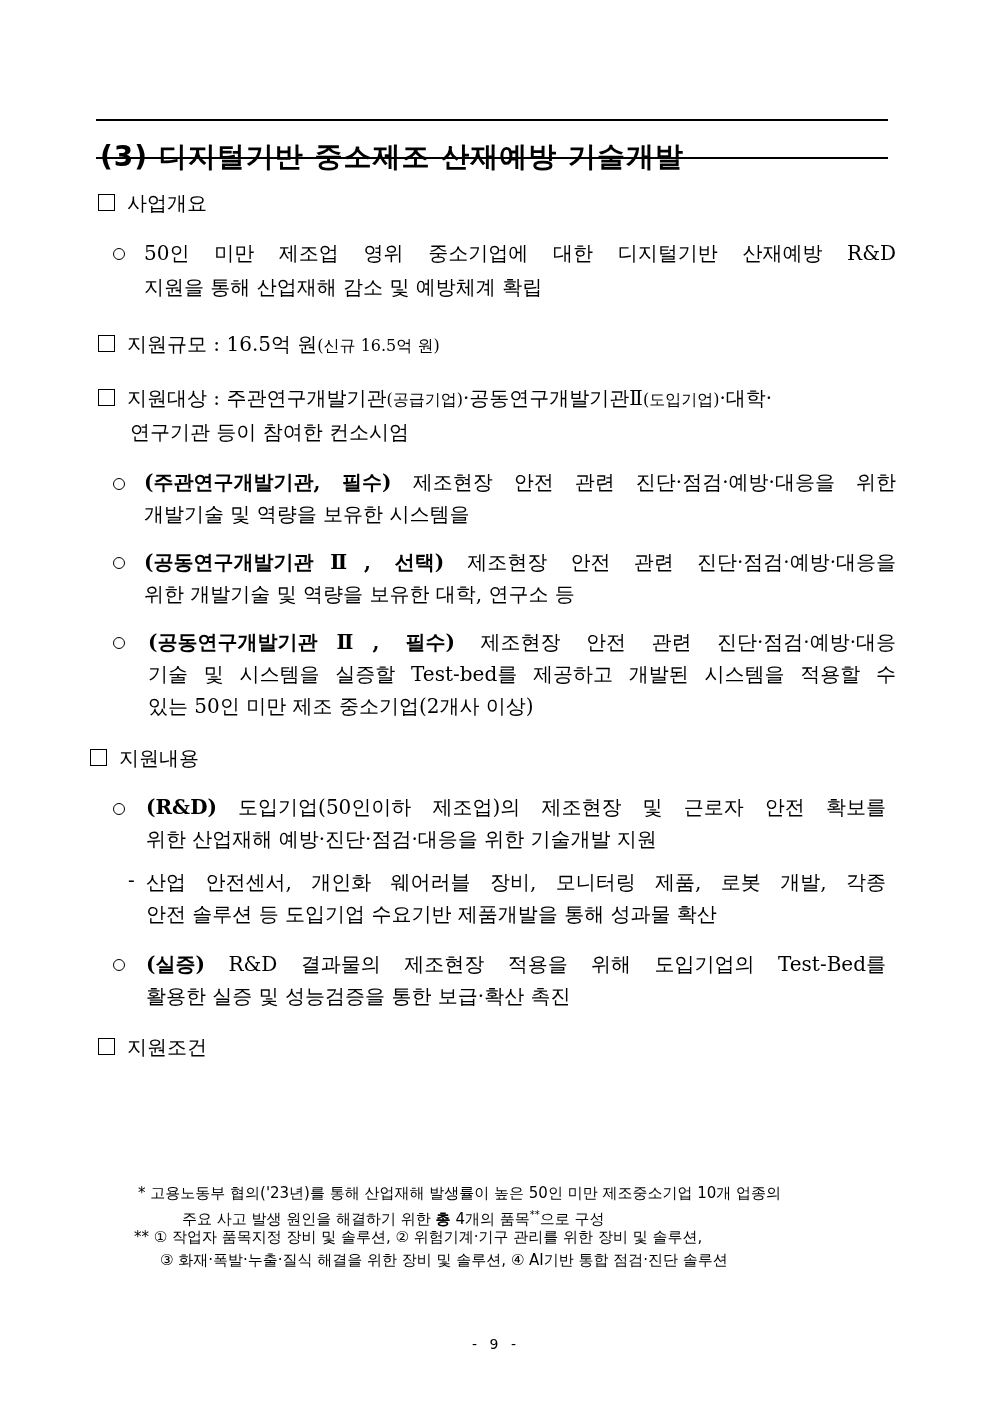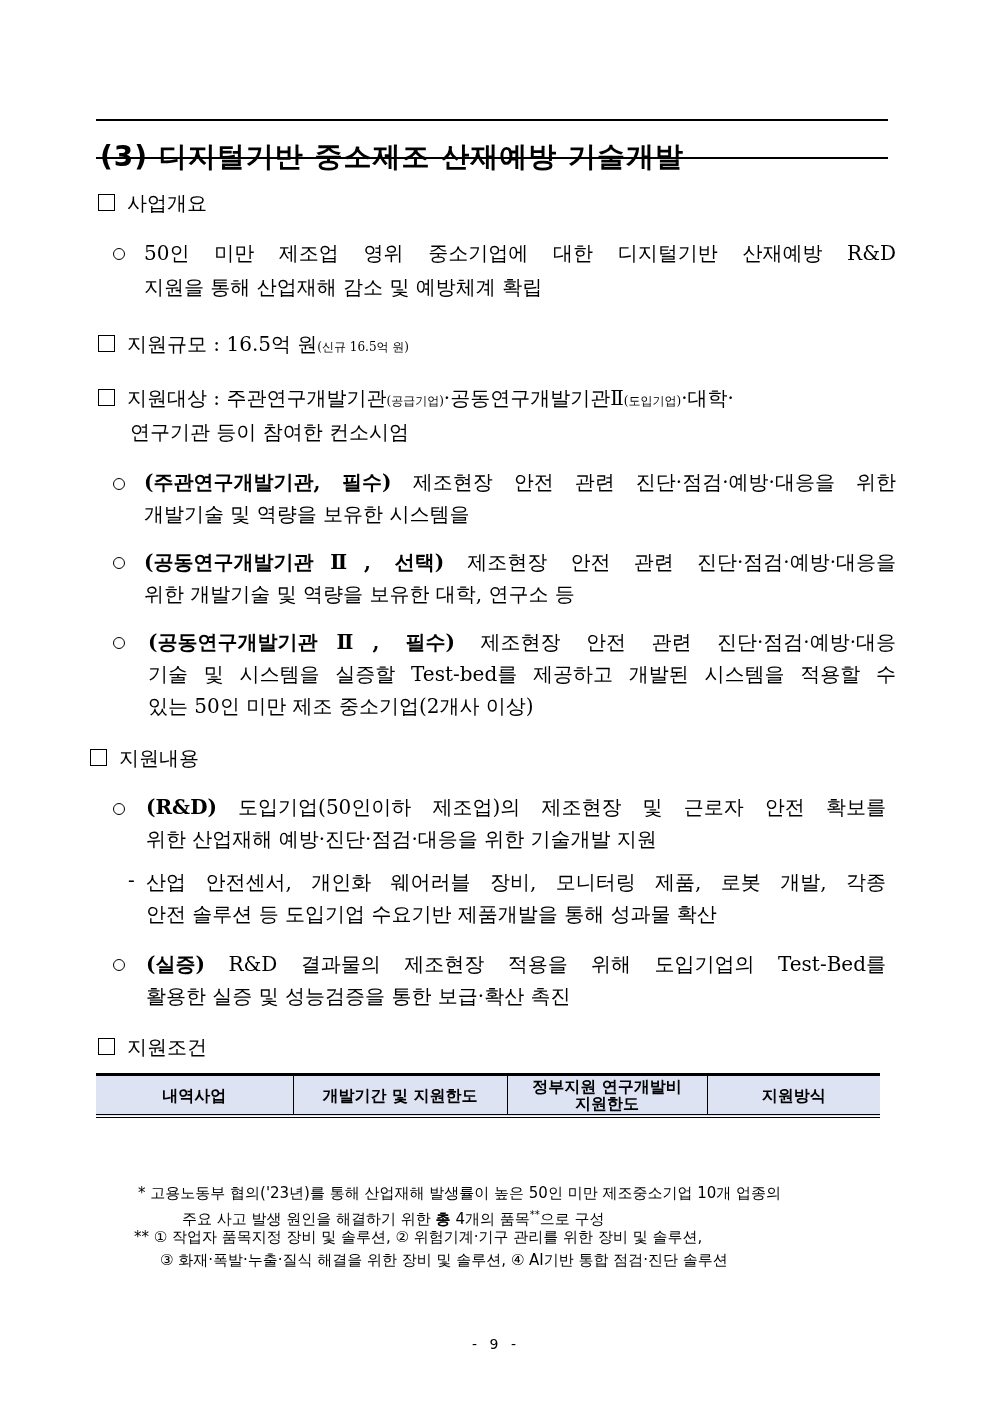--- a/index.html
+++ b/index.html
@@ -17,21 +17,21 @@
   .sec {
     font-family: "DejaVu Sans", "Liberation Sans", sans-serif; font-size: 20px;
     white-space: nowrap;
   }
   .sec .box {
     display: inline-block; width: 15px; height: 15px; border: 1px solid #000;
     margin-right: 12px; vertical-align: -1px;
   }
   .sec .h { font-weight: normal; text-align: center; }
   .sec .rest { font-family: "DejaVu Serif", "Liberation Serif", serif; font-weight: normal; }
-  .sec .small { font-size: 12px; }
+  .sec .small { font-size: 16px; }
   .line {
     font-size: 20px; white-space: nowrap; line-height: 32px;
     text-align: justify; text-align-last: justify;
   }
   .line.nojust { text-align-last: left; }
   .circle {
     position: absolute; width: 10px; height: 10px; border: 1px solid #000;
     border-radius: 50%;
   }
   .b { font-weight: bold; }
@@ -116,26 +116,20 @@
 </div>
 
 <table class="cond">
   <colgroup>
     <col style="width:197px">
       <col style="width:214px">
       <col style="width:200px">
       <col style="width:173px">
   </colgroup>
   <tbody>
-      <tr>
-    <th>내역사업</th>
-    <th>개발기간 및 지원한도</th>
-    <th><span>정부지원 연구개발비</span><br><span>지원한도</span></th>
-    <th>지원방식</th>
-  </tr>
 </tbody>
   </table>
 
 <div class="note" style="left:138px; top:1182px;">* 고용노동부 협의('23년)를 통해 산업재해 발생률이 높은 50인 미만 제조중소기업 10개 업종의</div>
 <div class="note" style="left:150px; top:1204px;margin-left:32px;"><span>주요 사고 발생 원인을 해결하기 위한 </span><span class="b">총</span><span> 4개의 품목</span><sup style="font-size:10px;">**</sup><span>으로 구성</span></div>
 <div class="note" style="left:134px; top:1226px;">** ① 작업자 품목지정 장비 및 솔루션, ② 위험기계·기구 관리를 위한 장비 및 솔루션,</div>
 <div class="note" style="left:160px; top:1249px;">③ 화재·폭발·누출·질식 해결을 위한 장비 및 솔루션, ④ AI기반 통합 점검·진단 솔루션</div>
 
 <div class="pagenum">- 9 -</div>
 

